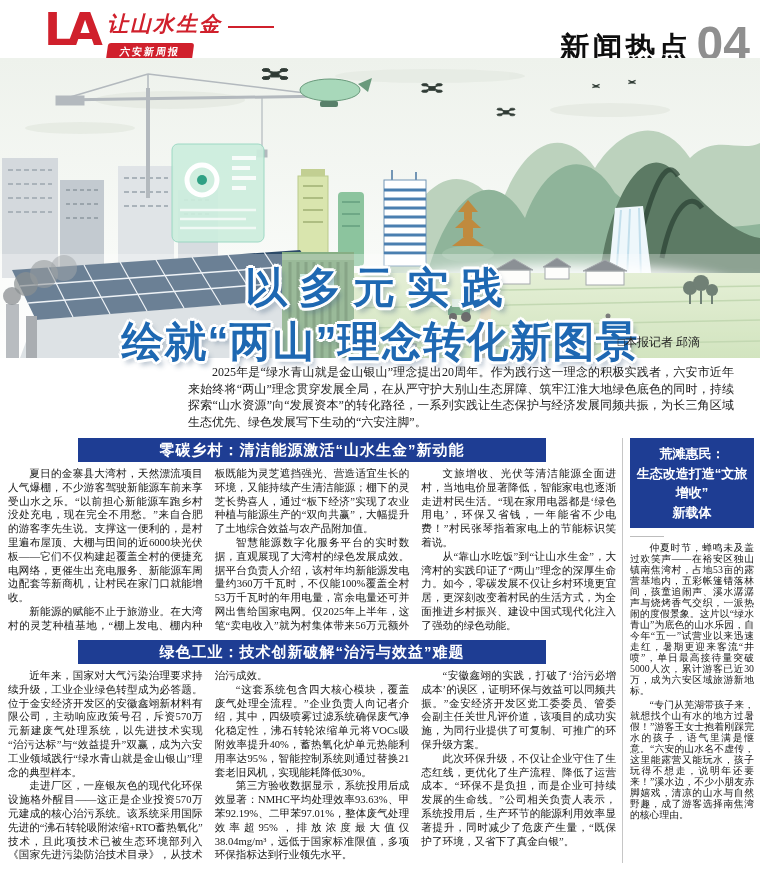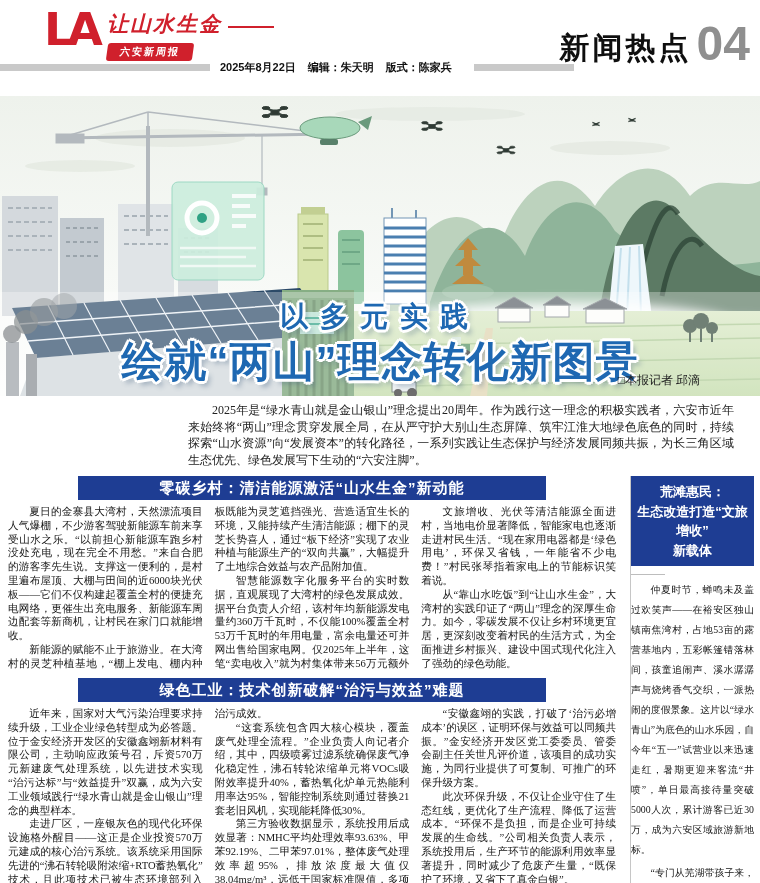--- a/index.html
+++ b/index.html
@@ -1,20 +1,20 @@
 <!DOCTYPE html>
 <html lang="zh"><head>
 <meta charset="utf-8">
 <style>
   * { box-sizing: border-box; margin: 0; padding: 0; }
   body { background:#888; font-family:"Liberation Sans","DejaVu Sans",sans-serif; }
   .page { position:relative; width:760px; height:883px; margin:0 auto; background:#fff; overflow:hidden; }
 
   
-  .header { position:relative; height:96px; }
+  .header { position:relative; height:58px; }
   .logo-block { position:absolute; left:44px; top:4px; display:flex; align-items:flex-start; }
   .monogram { font-family:"DejaVu Sans",sans-serif; font-weight:900; font-size:46px; line-height:52px;
               color:#d0202c; letter-spacing:-6px; transform:scaleY(.95); }
   .brand-col { margin-left:10px; padding-top:6px; }
   .brand-script { font-family:"Liberation Serif","DejaVu Serif",serif; font-style:italic; font-weight:700;
                   font-size:21px; color:#d0202c; letter-spacing:2px; white-space:nowrap; }
   .brand-rule { display:inline-block; width:46px; height:2px; background:#d0202c; vertical-align:middle; margin-left:6px; }
   .brand-badge { display:inline-block; margin-top:5px; background:#d0202c; color:#fff; font-weight:700;
                  font-size:10px; padding:2px 13px; border-radius:3px; transform:skewX(-8deg); letter-spacing:2px; }
   .dateline { position:absolute; left:0; top:60px; display:flex; align-items:center; }
@@ -28,53 +28,53 @@
   .page-num { font-weight:900; font-size:48px; color:#8f8f8f; line-height:.82; margin-left:5px; }
 
   
   .hero { position:relative; height:300px; }
   .hero svg { position:absolute; inset:0; width:100%; height:100%; }
   .headline { position:absolute; left:0; right:0; top:202px; text-align:center; color:#1e68b2;
               font-weight:900; font-family:"Liberation Sans","DejaVu Sans",sans-serif;
               text-shadow:-2px -2px 0 #fff,2px -2px 0 #fff,-2px 2px 0 #fff,2px 2px 0 #fff,
                           -3px 0 0 #fff,3px 0 0 #fff,0 -3px 0 #fff,0 3px 0 #fff,
                           4px 5px 5px rgba(70,100,130,.45); }
-  .hl1 { font-size:28px; letter-spacing:12px; }
+  .hl1 { font-size:42px; letter-spacing:12px; }
   .hl2 { font-size:42px; letter-spacing:1px; margin-top:-2px; }
   .byline { position:absolute; right:60px; top:276px; font-family:"Liberation Serif","DejaVu Serif",serif;
             font-size:12px; color:#222; }
 
   
   .intro-wrap { position:relative; margin:6px 26px 0 188px; height:66px; overflow:hidden; }
   .intro-wrap::before { content:""; position:absolute; left:-13px; top:1px; width:5px; height:44px; background:#b5dcee; }
   .intro-wrap::after  { content:""; position:absolute; right:-13px; bottom:1px; width:5px; height:44px; background:#b5dcee; }
   .intro-text { font-family:"Liberation Serif","DejaVu Serif",serif; font-size:12px; line-height:16.5px;
                 color:#222; text-align:justify; text-indent:2em; }
 
   
-  .content { display:flex; margin-top:8px; padding:0 6px 0 8px; height:425px; overflow:hidden;gap:8px; }
+  .content { display:flex; margin-top:8px; padding:0 6px 0 8px; height:425px; overflow:hidden; }
   .main { width:608px; display:flex; flex-direction:column; }
   .sec-bar { height:24px; line-height:24px; margin:0 70px; background:#1e3d93; color:#fff;
              text-align:center; font-weight:700; font-size:15px; letter-spacing:1px; }
   .sec-body { display:flex; gap:12px; overflow:hidden; margin-top:5px; }
   .sec-body-1 { height:166px; }
   .sec-gap { height:7px; }
   .sec-body-2 { flex:1; }
   .col { flex:1; }
   .col p { font-family:"Liberation Serif","DejaVu Serif",serif; font-size:10.6px; line-height:13.8px;
            color:#151515; text-align:justify; text-indent:2em; }
   .col p.cont { text-indent:0; }
 
-  .aside { flex:1; margin-left:6px; border-left:1px solid #c6c6c6; 
+  .aside { flex:1; margin-left:6px; border-left:1px solid #c6c6c6; padding-left:7px;
            display:flex; flex-direction:column; overflow:hidden; }
   .aside-head { background:#1e3d93; color:#fff; font-weight:700; font-size:13px; line-height:1.5;
                 text-align:center; padding:6px 2px; white-space:pre-line; }
   .aside-rule { width:34px; border:0; border-top:1px solid #bdbdbd; margin:8px 0 5px; }
   .aside-body { overflow:hidden; }
-  .aside-body p { font-family:"Liberation Serif","DejaVu Serif",serif; font-size:9.8px; line-height:20px;
+  .aside-body p { font-family:"Liberation Serif","DejaVu Serif",serif; font-size:9.8px; line-height:11px;
                   color:#151515; text-align:justify; text-indent:2em; margin-bottom:3px; }
 </style>
 </head>
 <body>
 
 <div class="page">
 
   <div class="header">
     <div class="logo-block">
       <div class="monogram">LA</div>

